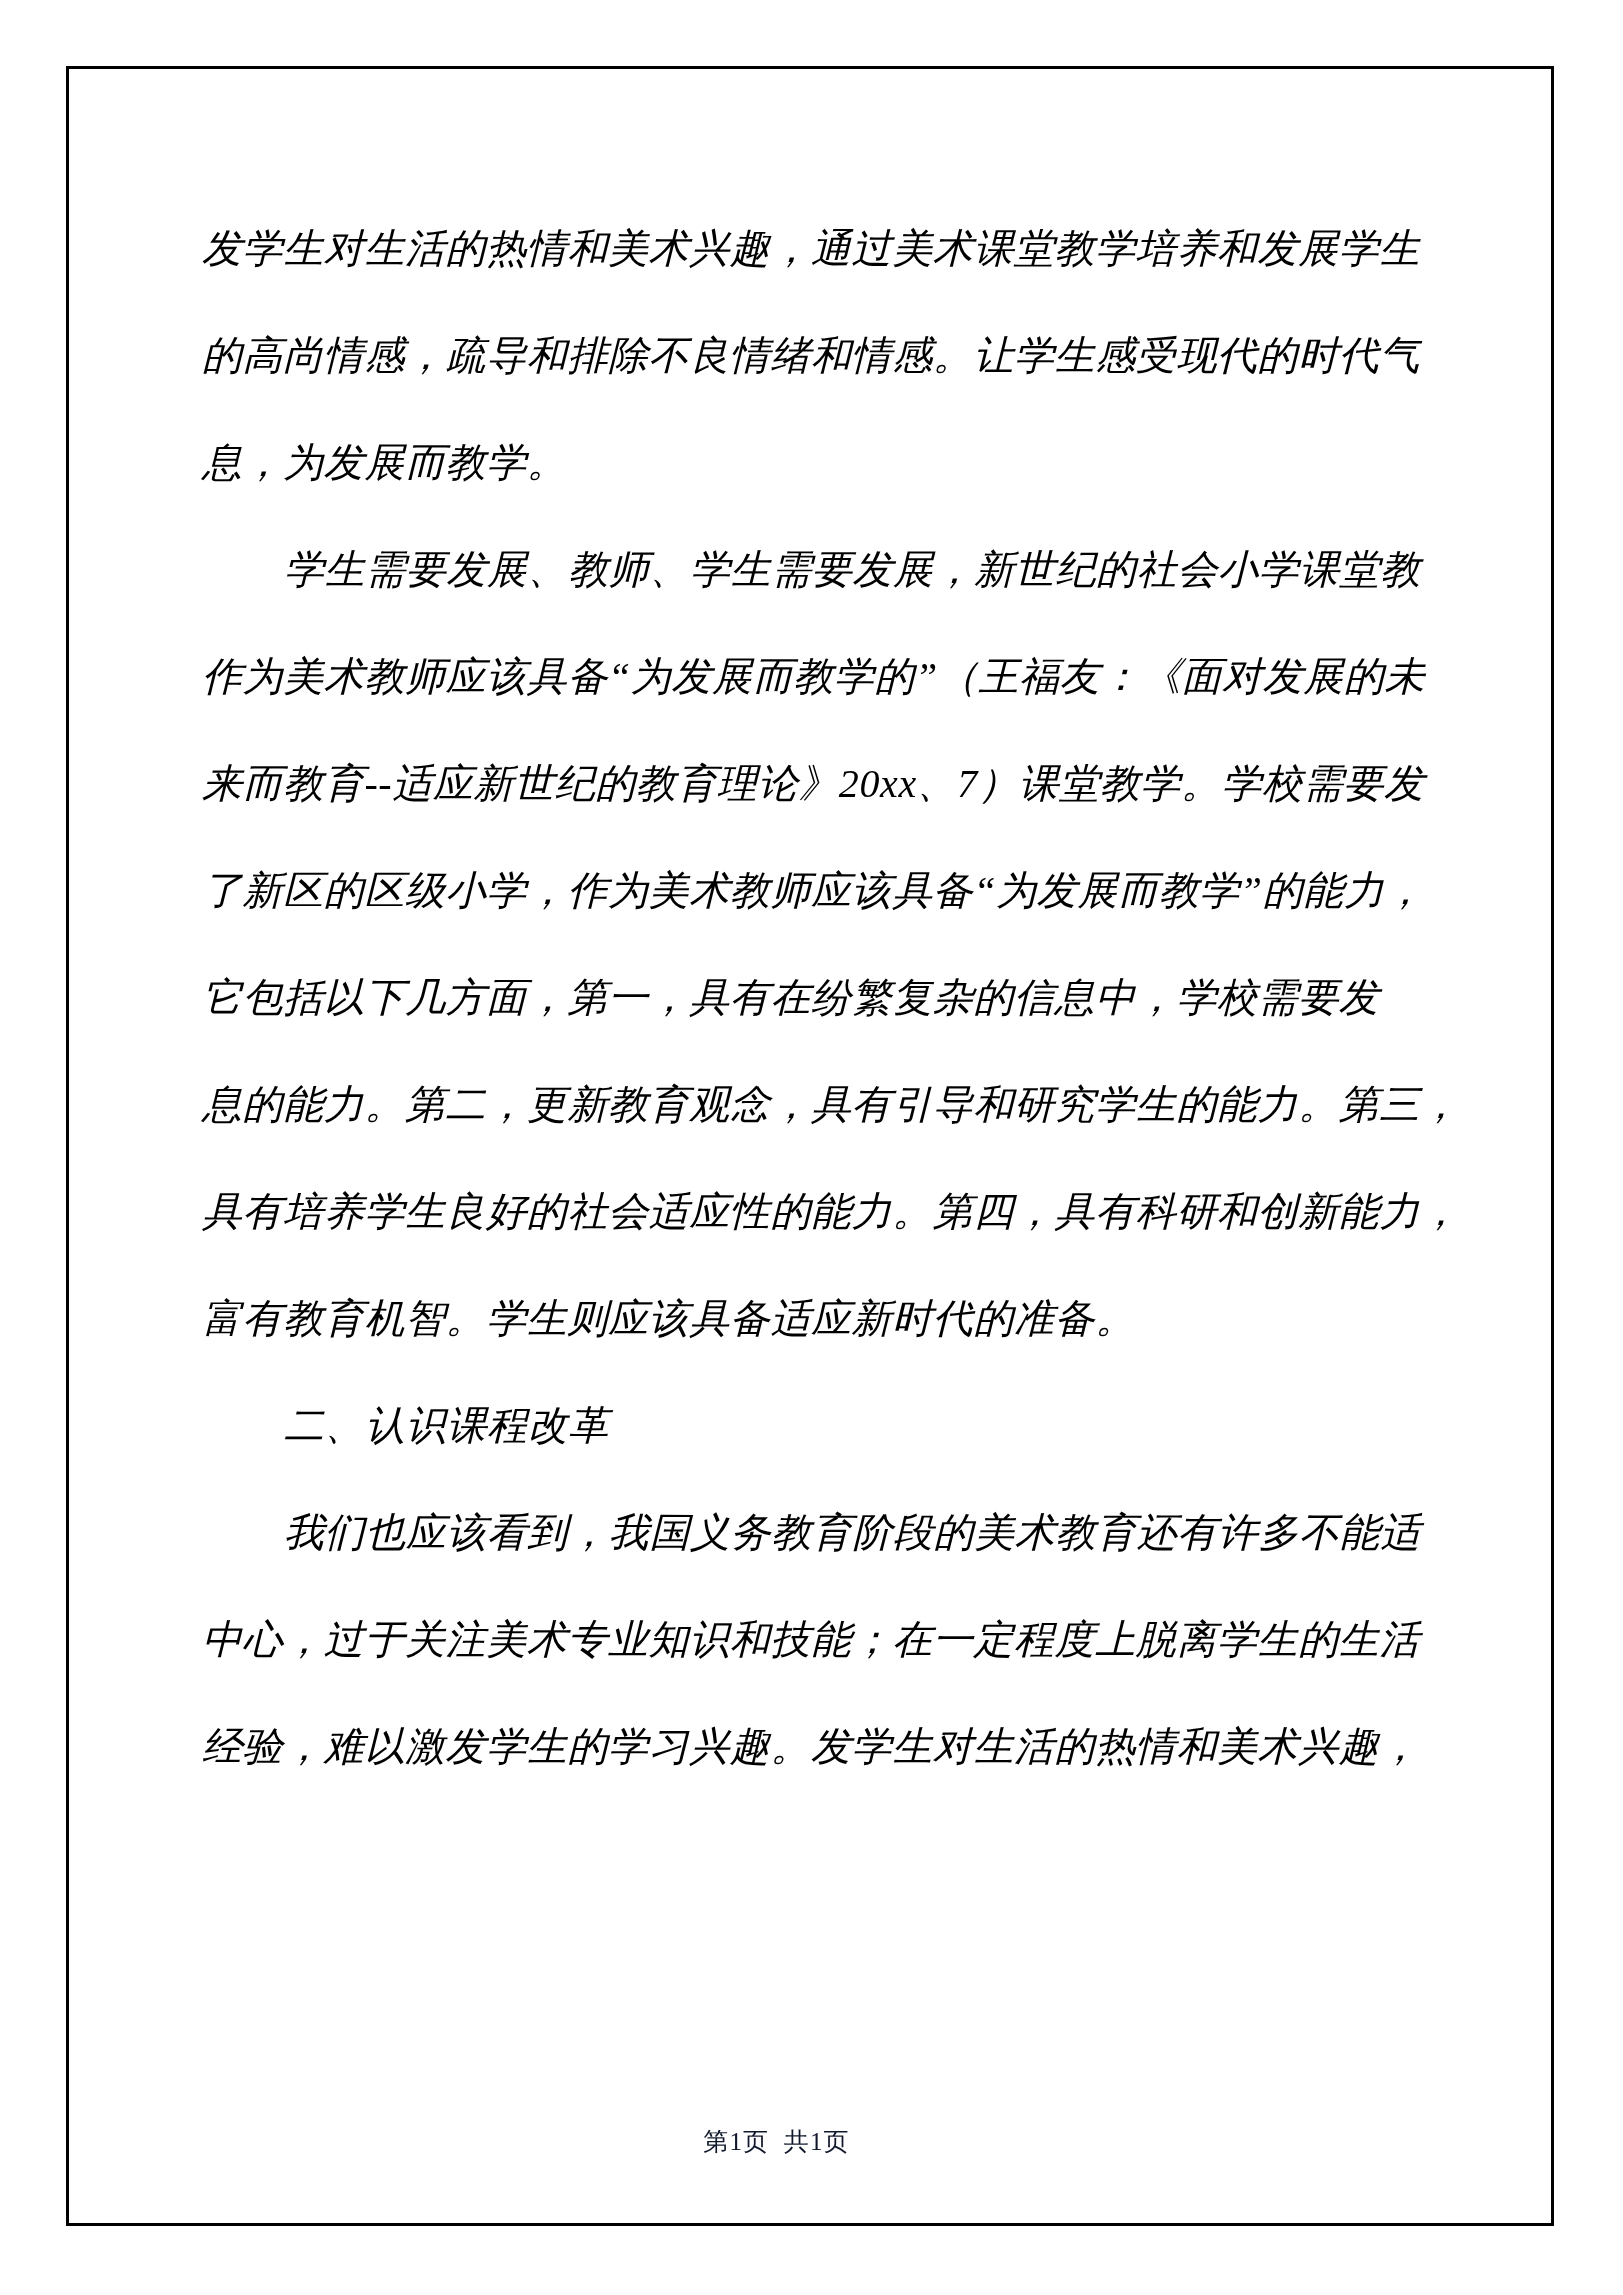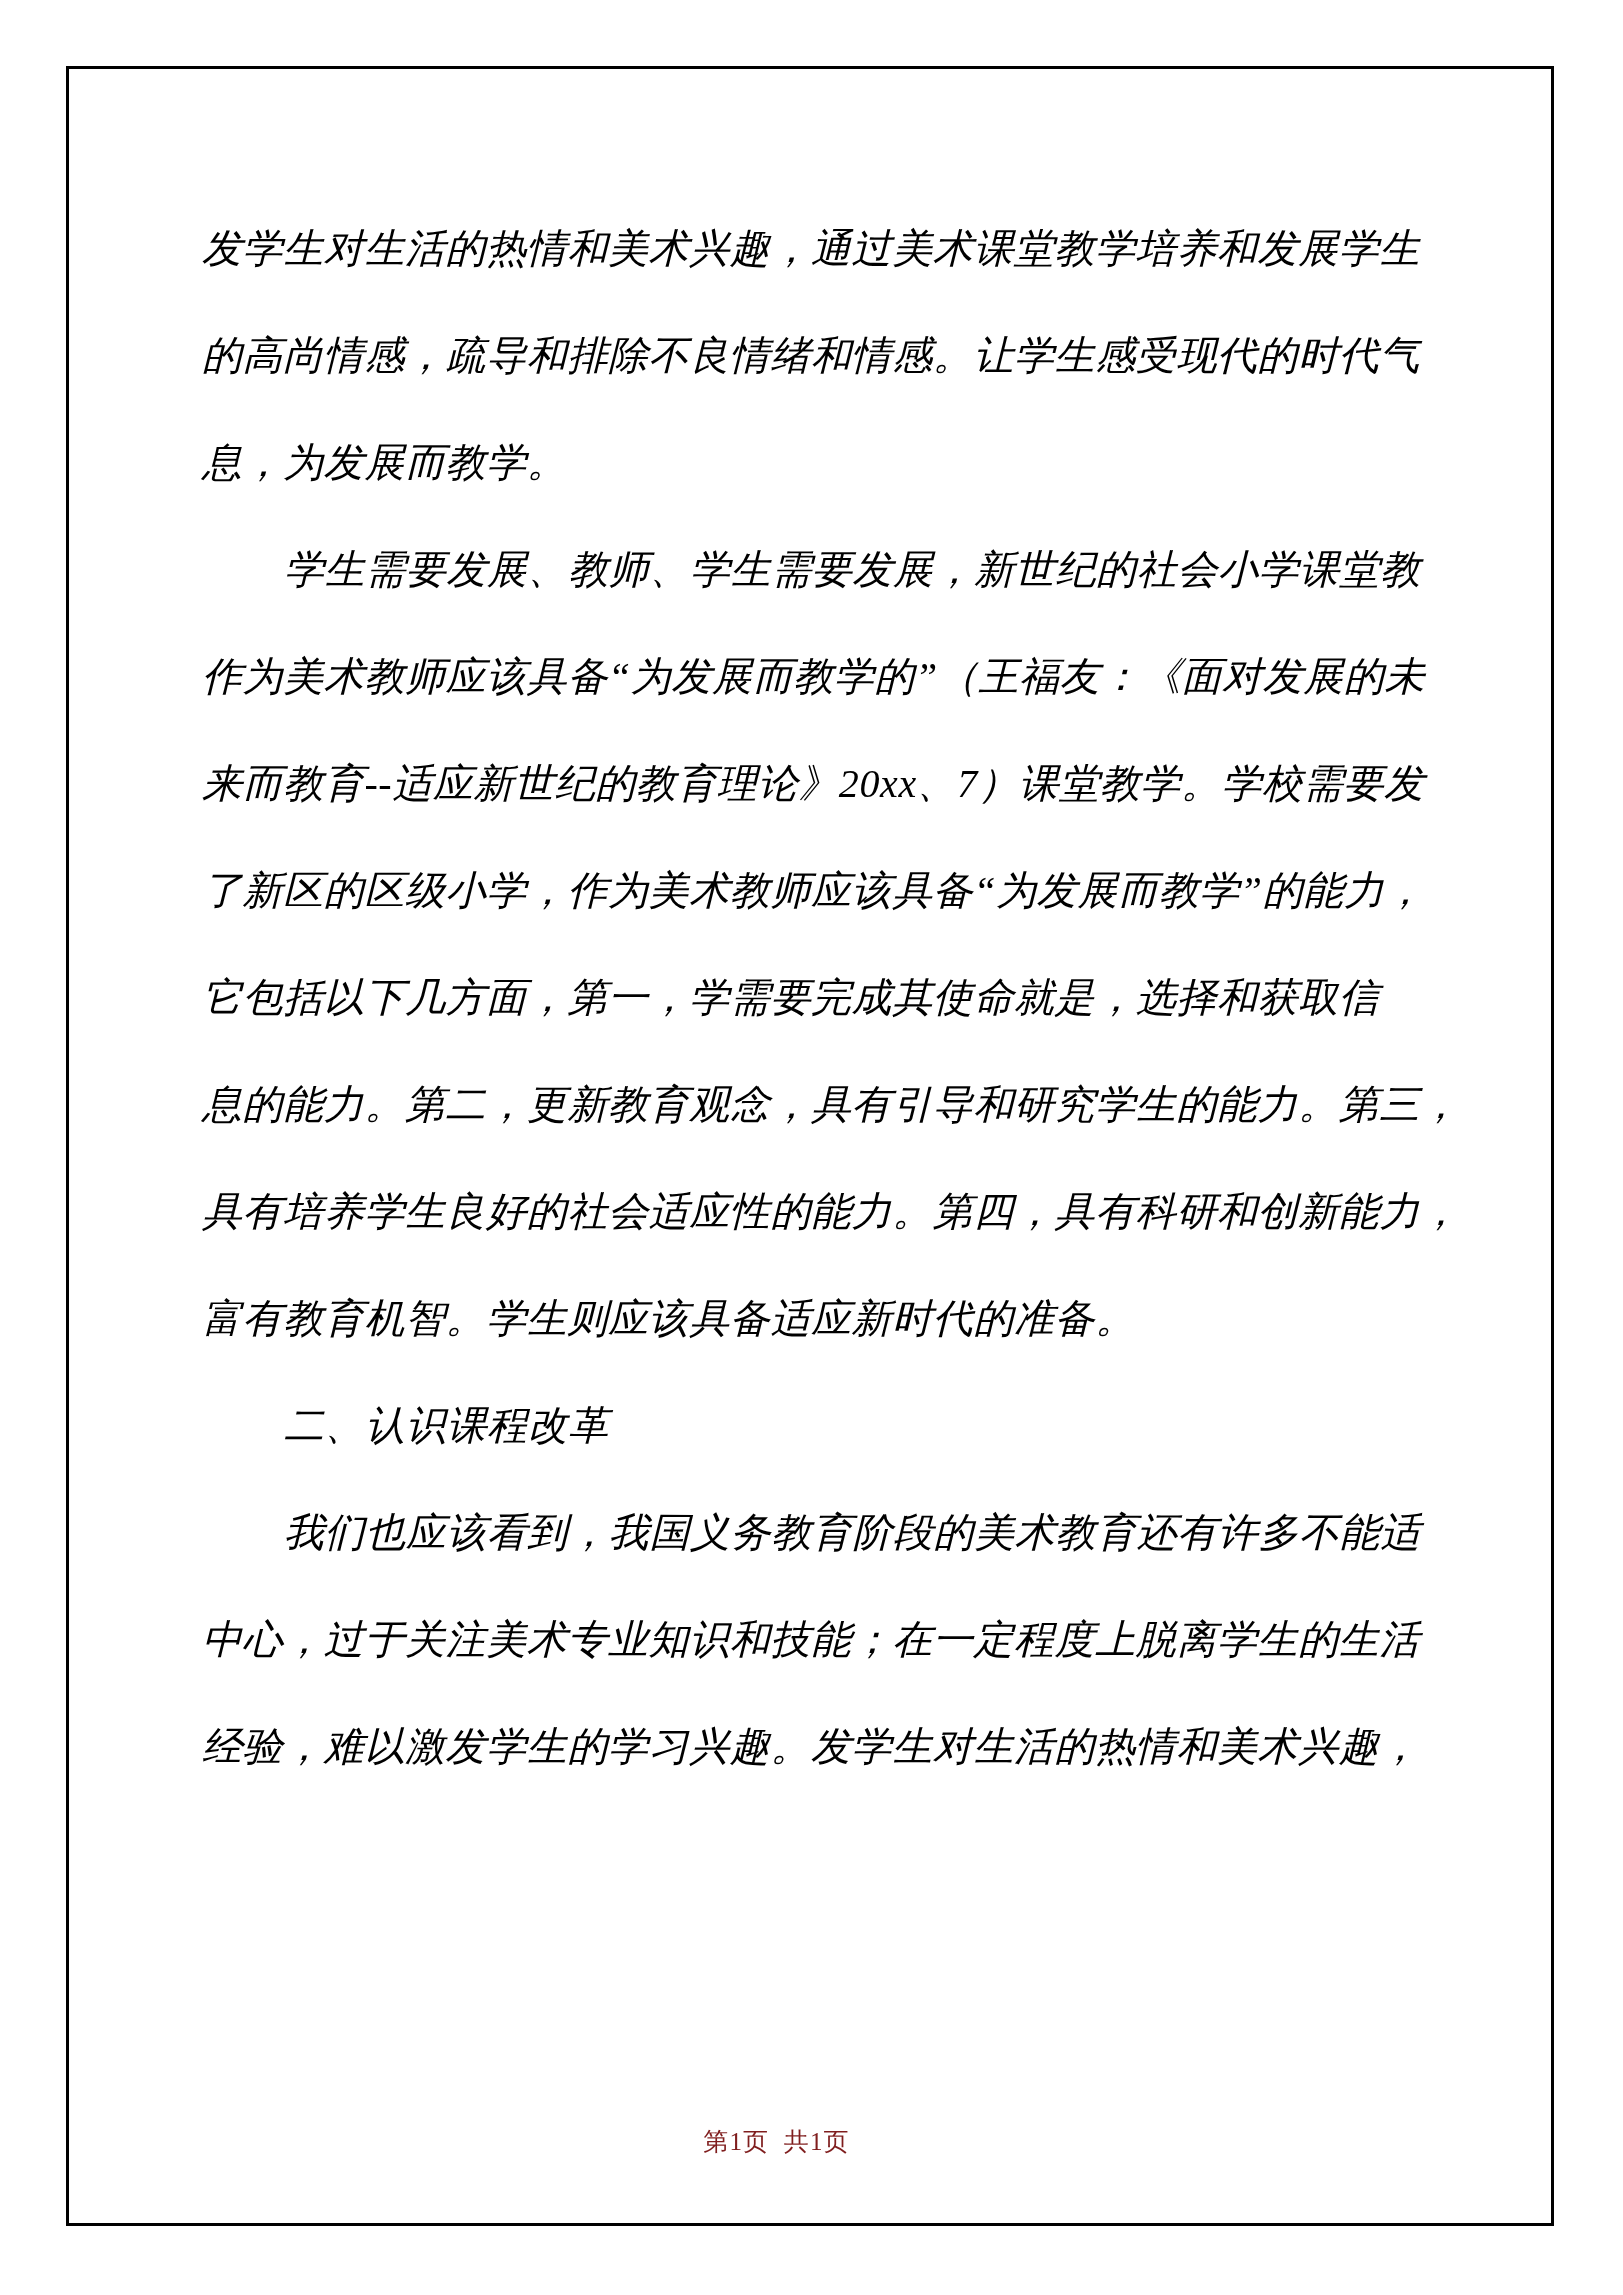--- a/index.html
+++ b/index.html
@@ -51,37 +51,37 @@
     width: 1623px;
     text-align: center;
     font-size: 25px;
     line-height: 50px;
     letter-spacing: 1.1px;
   }
   .footer .footer-text {
     position: relative;
     left: -35px;
     white-space: pre;
-    color: #7f1d1d;
+    color: #0f172a;
   }
 </style>
 </head>
 <body>
 
 <div class="page">
   <div class="frame"></div>
   <div class="content">
       <div class="line">发学生对生活的热情和美术兴趣，通过美术课堂教学培养和发展学生</div>
       <div class="line">的高尚情感，疏导和排除不良情绪和情感。让学生感受现代的时代气</div>
       <div class="line">息，为发展而教学。</div>
       <div class="line indent">学生需要发展、教师、学生需要发展，新世纪的社会小学课堂教</div>
       <div class="line">作为美术教师应该具备“为发展而教学的”（王福友：《面对发展的未</div>
       <div class="line">来而教育--适应新世纪的教育理论》20xx、7）课堂教学。学校需要发</div>
       <div class="line">了新区的区级小学，作为美术教师应该具备“为发展而教学”的能力，</div>
-      <div class="line">它包括以下几方面，第一，学需要完成其使命就是，选择和获取信</div>
+      <div class="line">它包括以下几方面，第一，具有在纷繁复杂的信息中，学校需要发</div>
       <div class="line">息的能力。第二，更新教育观念，具有引导和研究学生的能力。第三，</div>
       <div class="line">具有培养学生良好的社会适应性的能力。第四，具有科研和创新能力，</div>
       <div class="line">富有教育机智。学生则应该具备适应新时代的准备。</div>
       <div class="line indent">二、认识课程改革</div>
       <div class="line indent">我们也应该看到，我国义务教育阶段的美术教育还有许多不能适</div>
       <div class="line">中心，过于关注美术专业知识和技能；在一定程度上脱离学生的生活</div>
       <div class="line">经验，难以激发学生的学习兴趣。发学生对生活的热情和美术兴趣，</div>
     </div>
   <div class="footer">
     <span class="footer-text">第1页  共1页</span>

